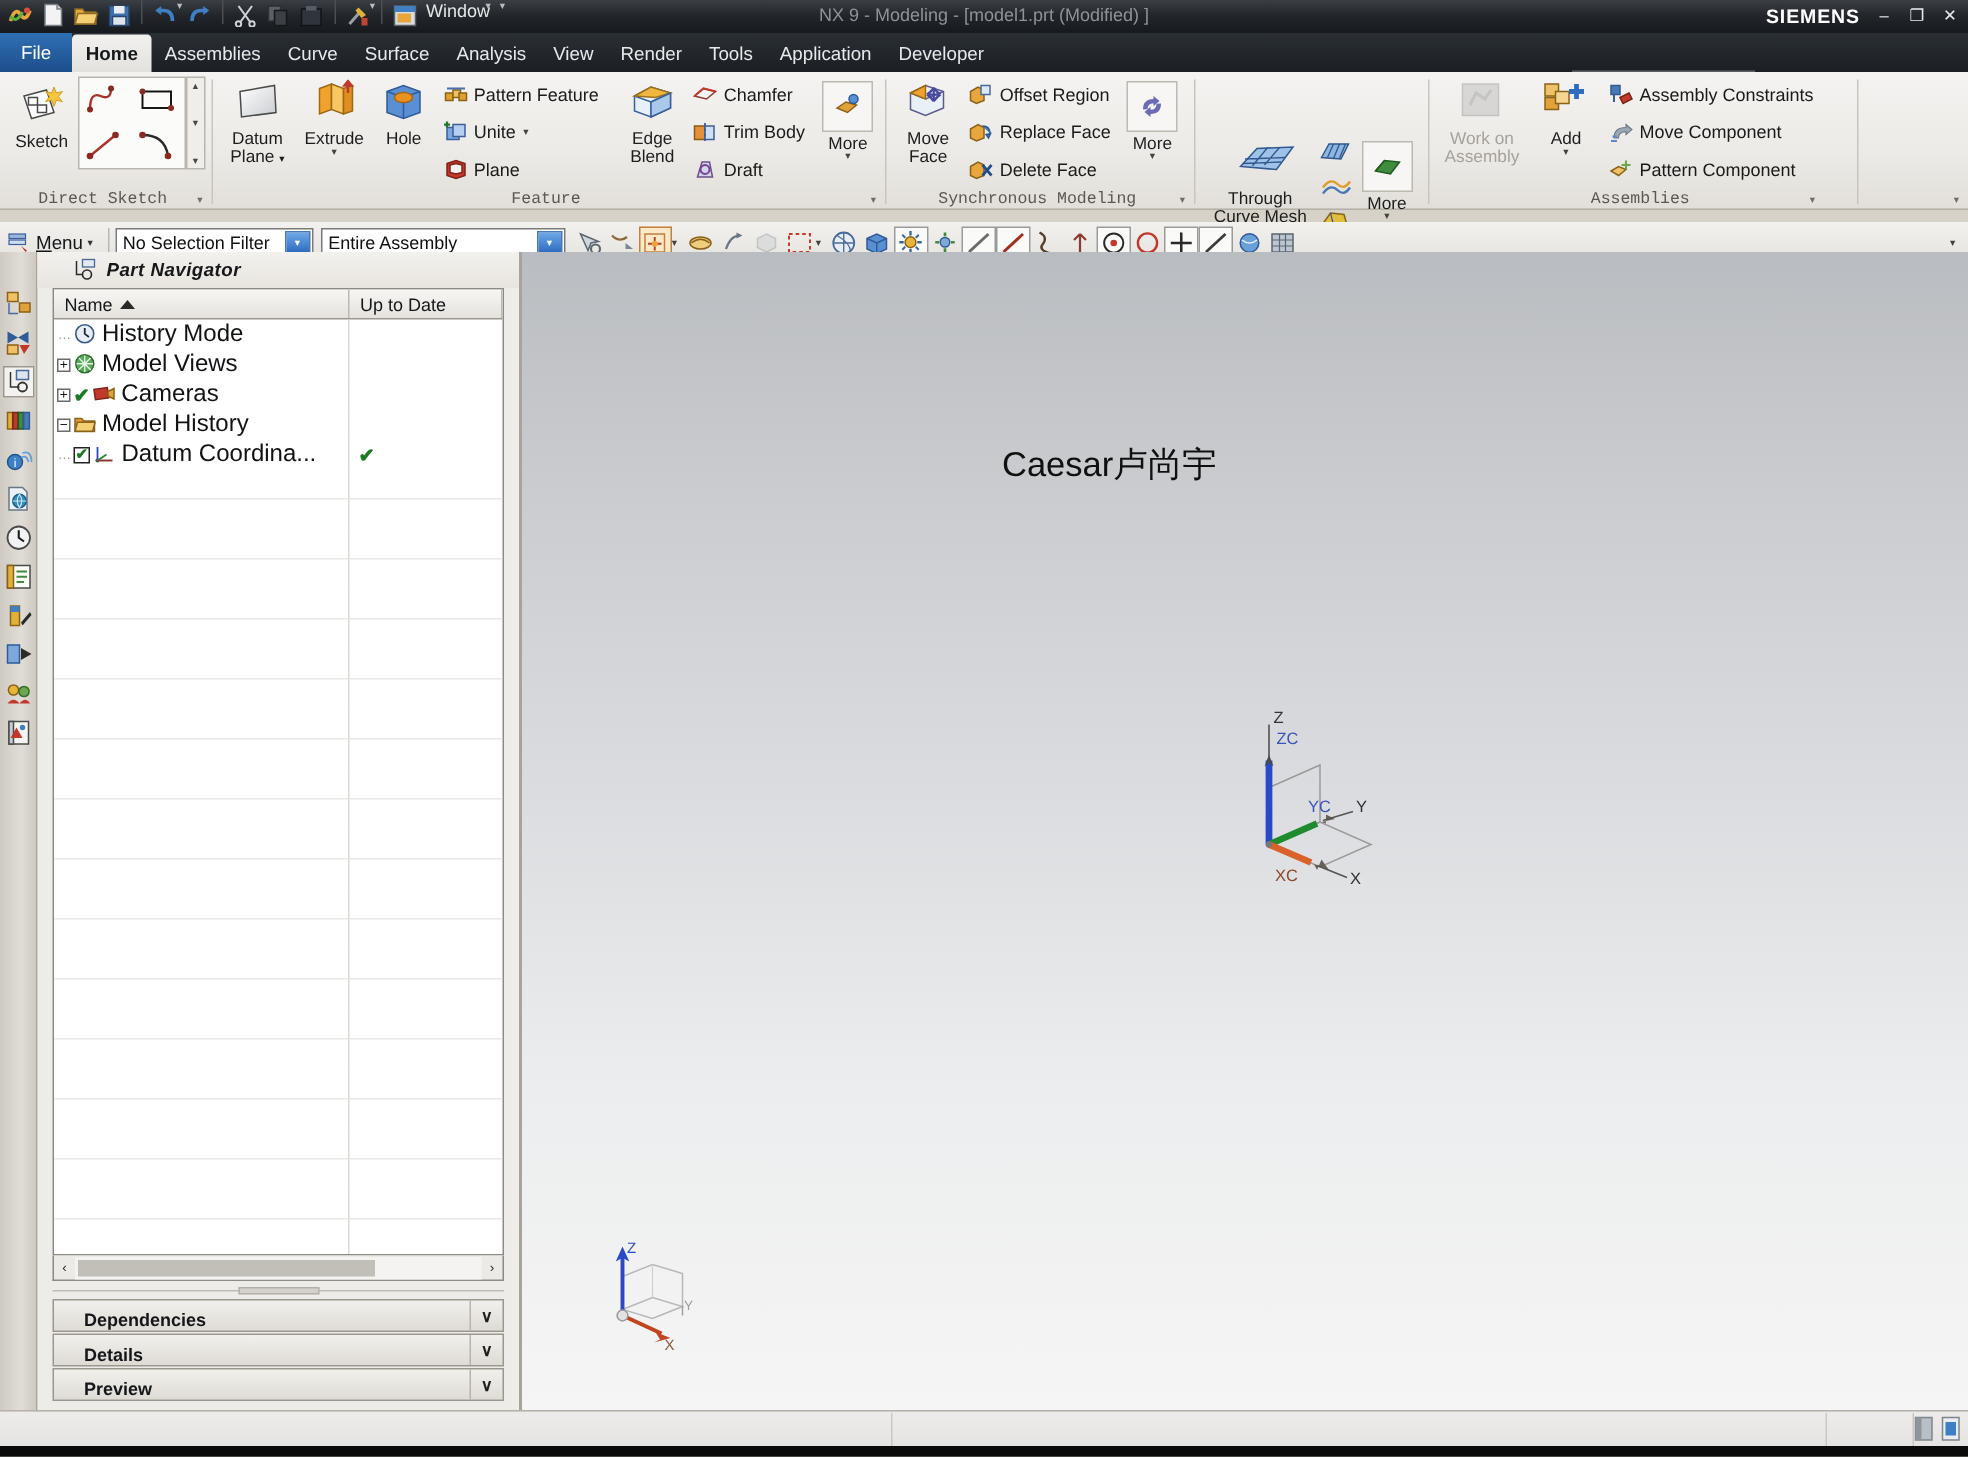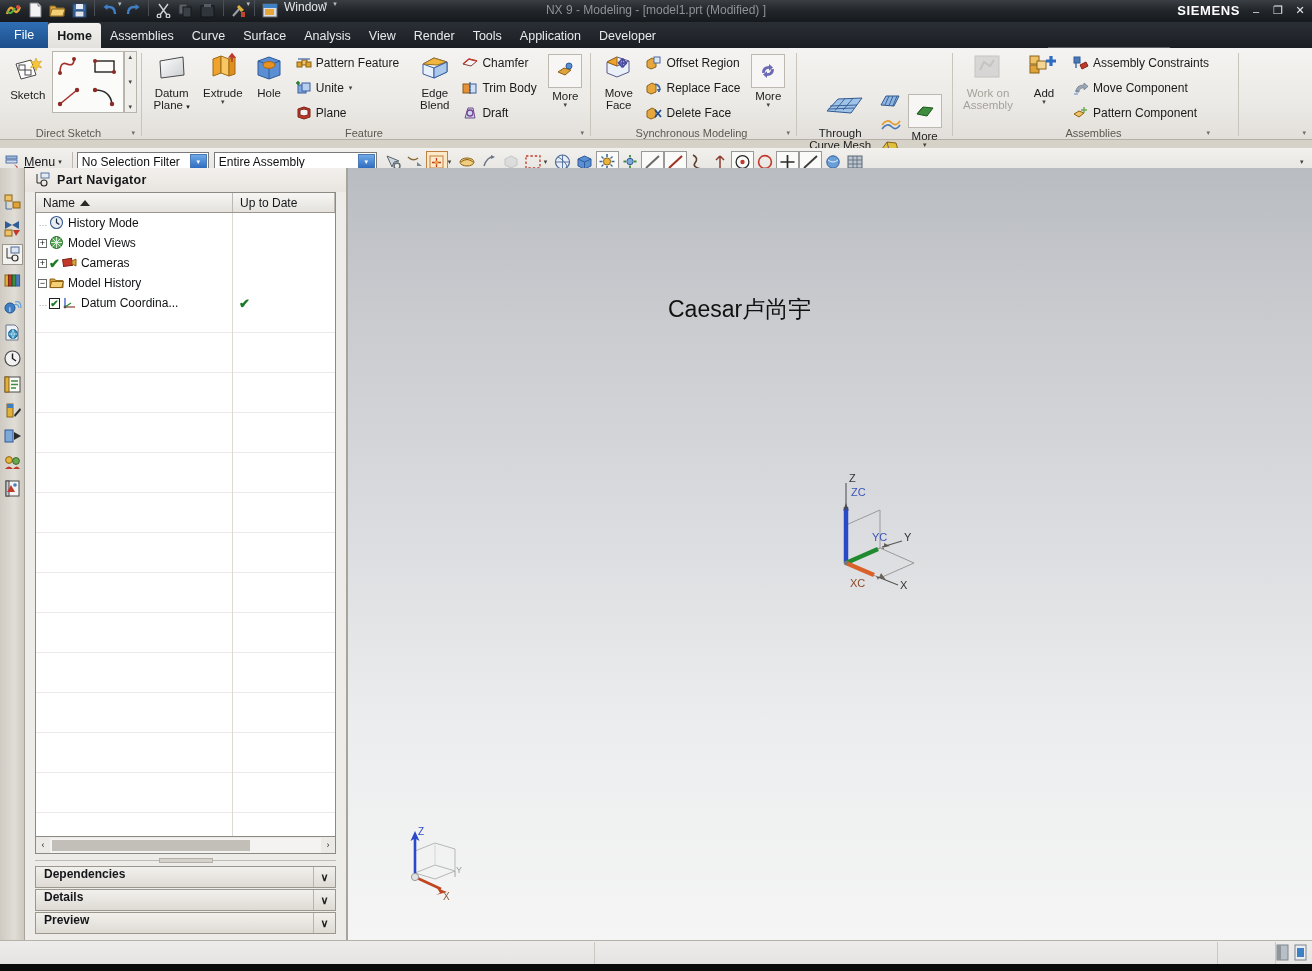--- a/index.html
+++ b/index.html
@@ -78,21 +78,21 @@
     background: linear-gradient(to bottom, #f4f3f1 0%, #eceae6 60%, #e2dfda 100%);
     border-bottom: 1px solid #b4b0a8;
     display: flex; align-items: stretch;
   }
   .rgroup { position: relative; display: flex; flex-direction: column; height: 92px; }
   .rgroup-body { display: flex; align-items: flex-start; padding: 3px 4px 0 4px; flex: 1; }
   .rgroup-title {
     height: 15px; font-size: 11px; color: #5b5850; text-align: center;
     display: flex; align-items: center; justify-content: center; position: relative;
   }
-  .rgroup-title .gtitle { padding-right: 4px; }
+  .rgroup-title .gtitle { padding-right: 4px; font-family: Liberation Mono, monospace; }
   .rgroup-title .gdrop { font-size: 7px; color: #706d66; position: absolute; right: 6px; }
   .rgroup-sep { width: 1px; background: #c9c5bd; margin: 5px 0 3px 0; }
 
   .bigbtn {
     width: 50px; display: flex; flex-direction: column; align-items: center;
     padding: 2px 1px; cursor: default;
   }
   .bigbtn.wide { width: 62px; }
   .bigbtn .lbl { font-size: 11.5px; color: #1d1d1d; text-align: center; line-height: 12px; margin-top: 2px; }
   .bigbtn .lbl.dis { color: #a6a29b; }
@@ -167,21 +167,21 @@
   .resico.active { background: #f4f2ee; border: 1px solid #9b978f; }
 
   
   .pnpanel {
     position: absolute; left: 25px; top: 168px; width: 323px; height: 772px;
     background: #eeece8; border-right: 2px solid #a8a49c;
     display: flex; flex-direction: column;
   }
   .pnhead {
     height: 24px; display: flex; align-items: center; gap: 6px;
-    padding-left: 10px; background: linear-gradient(to bottom,#f3f1ed,#e8e5e0);
+    padding-left: 24px; background: linear-gradient(to bottom,#f3f1ed,#e8e5e0); font-style: italic;
   }
   .pnhead .ttl { font-size: 12.5px; font-weight: bold; color: #17181a; letter-spacing: .3px; }
   .pntree {
     margin: 0 10px; background: #fff; border: 1px solid #8d8a84;
     flex: 1; display: flex; flex-direction: column; overflow: hidden;
   }
   .pncols { display: flex; height: 20px; background: linear-gradient(to bottom,#f7f6f4,#e5e2dd); border-bottom: 1px solid #9b978f; text-align: center; }
   .pncol {
     display: flex; align-items: center; gap: 5px; padding-left: 7px;
     font-size: 12px; color: #15171a; border-right: 1px solid #bdb9b2;
@@ -194,21 +194,21 @@
   .pnrow .cellname { width: 197px; display: flex; align-items: center; height: 20px; border-right: 1px solid #dcd9d4; }
   .pnrow .celldate { flex: 1; display: flex; align-items: center; padding-left: 6px; }
   .pnrow.band { border-bottom: 1px solid #ebe9e6; }
   .tw { width: 13px; height: 20px; display: flex; align-items: center; justify-content: center; flex: none; }
   .tbox {
     width: 9px; height: 9px; border: 1px solid #6b6b6b; background: #fff;
     font-size: 9px; line-height: 7px; text-align: center; color: #111;
   }
   .tline { color: #9a9a9a; font-size: 9px; letter-spacing: -1px; }
   .nodeicon { width: 16px; height: 16px; margin-right: 3px; flex: none; position: relative; }
-  .nodelbl { font-size: 12px; color: #101214; white-space: nowrap; }
+  .nodelbl { font-size: 16px; color: #101214; white-space: nowrap; }
   .chk { color: #1d7a24; font-size: 13px; font-weight: bold; }
   .cbx {
     width: 11px; height: 11px; border: 1px solid #222; background: #fff;
     display: flex; align-items: center; justify-content: center; margin-right: 2px; flex: none;
   }
   .cbx span { color: #1d7a24; font-size: 10px; font-weight: bold; line-height: 9px; }
 
   .hscroll {
     height: 17px; margin: 0 10px; background: #eceae6;
     border: 1px solid #8d8a84; border-top: none; display: flex; align-items: center;
@@ -216,22 +216,22 @@
   .hs-arr { width: 14px; height: 15px; display: flex; align-items: center; justify-content: center; font-size: 9px; color: #2a2a2a; }
   .hs-track { flex: 1; height: 15px; background: #f4f3f1; position: relative; }
   .hs-thumb { position: absolute; left: 2px; top: 2px; width: 198px; height: 11px; background: #c2bfb9; }
   .splitter { height: 9px; margin: 2px 10px 0 10px; display: flex; align-items: center; justify-content: center; }
   .splitter .bar { width: 100%; height: 1px; background: #c0bcb5; position: relative; }
   .splitter .grip { position: absolute; left: 50%; transform: translateX(-50%); top: -2px; width: 54px; height: 5px; background: #d4d1cb; border: 1px solid #b4b0a9; }
 
   .acc {
     height: 22px; margin: 1px 10px 0 10px;
     background: linear-gradient(to bottom,#f2f0ec,#dedbd5);
-    border: 1px solid #9b978f; display: flex; align-items: flex-start;
-    padding-left: 8px; position: relative;
+    border: 1px solid #9b978f; display: flex; align-items: flex-end;
+    padding-left: 20px; position: relative;
   }
   .acc .albl { font-size: 12px; font-weight: bold; color: #14161a; }
   .acc .achev {
     position: absolute; right: 0; top: 0; width: 22px; height: 20px;
     border-left: 1px solid #b8b4ad; display: flex; align-items: center; justify-content: center;
     font-size: 11px; color: #1e1e1e; font-weight: bold;
   }
 
   
   .viewport {

